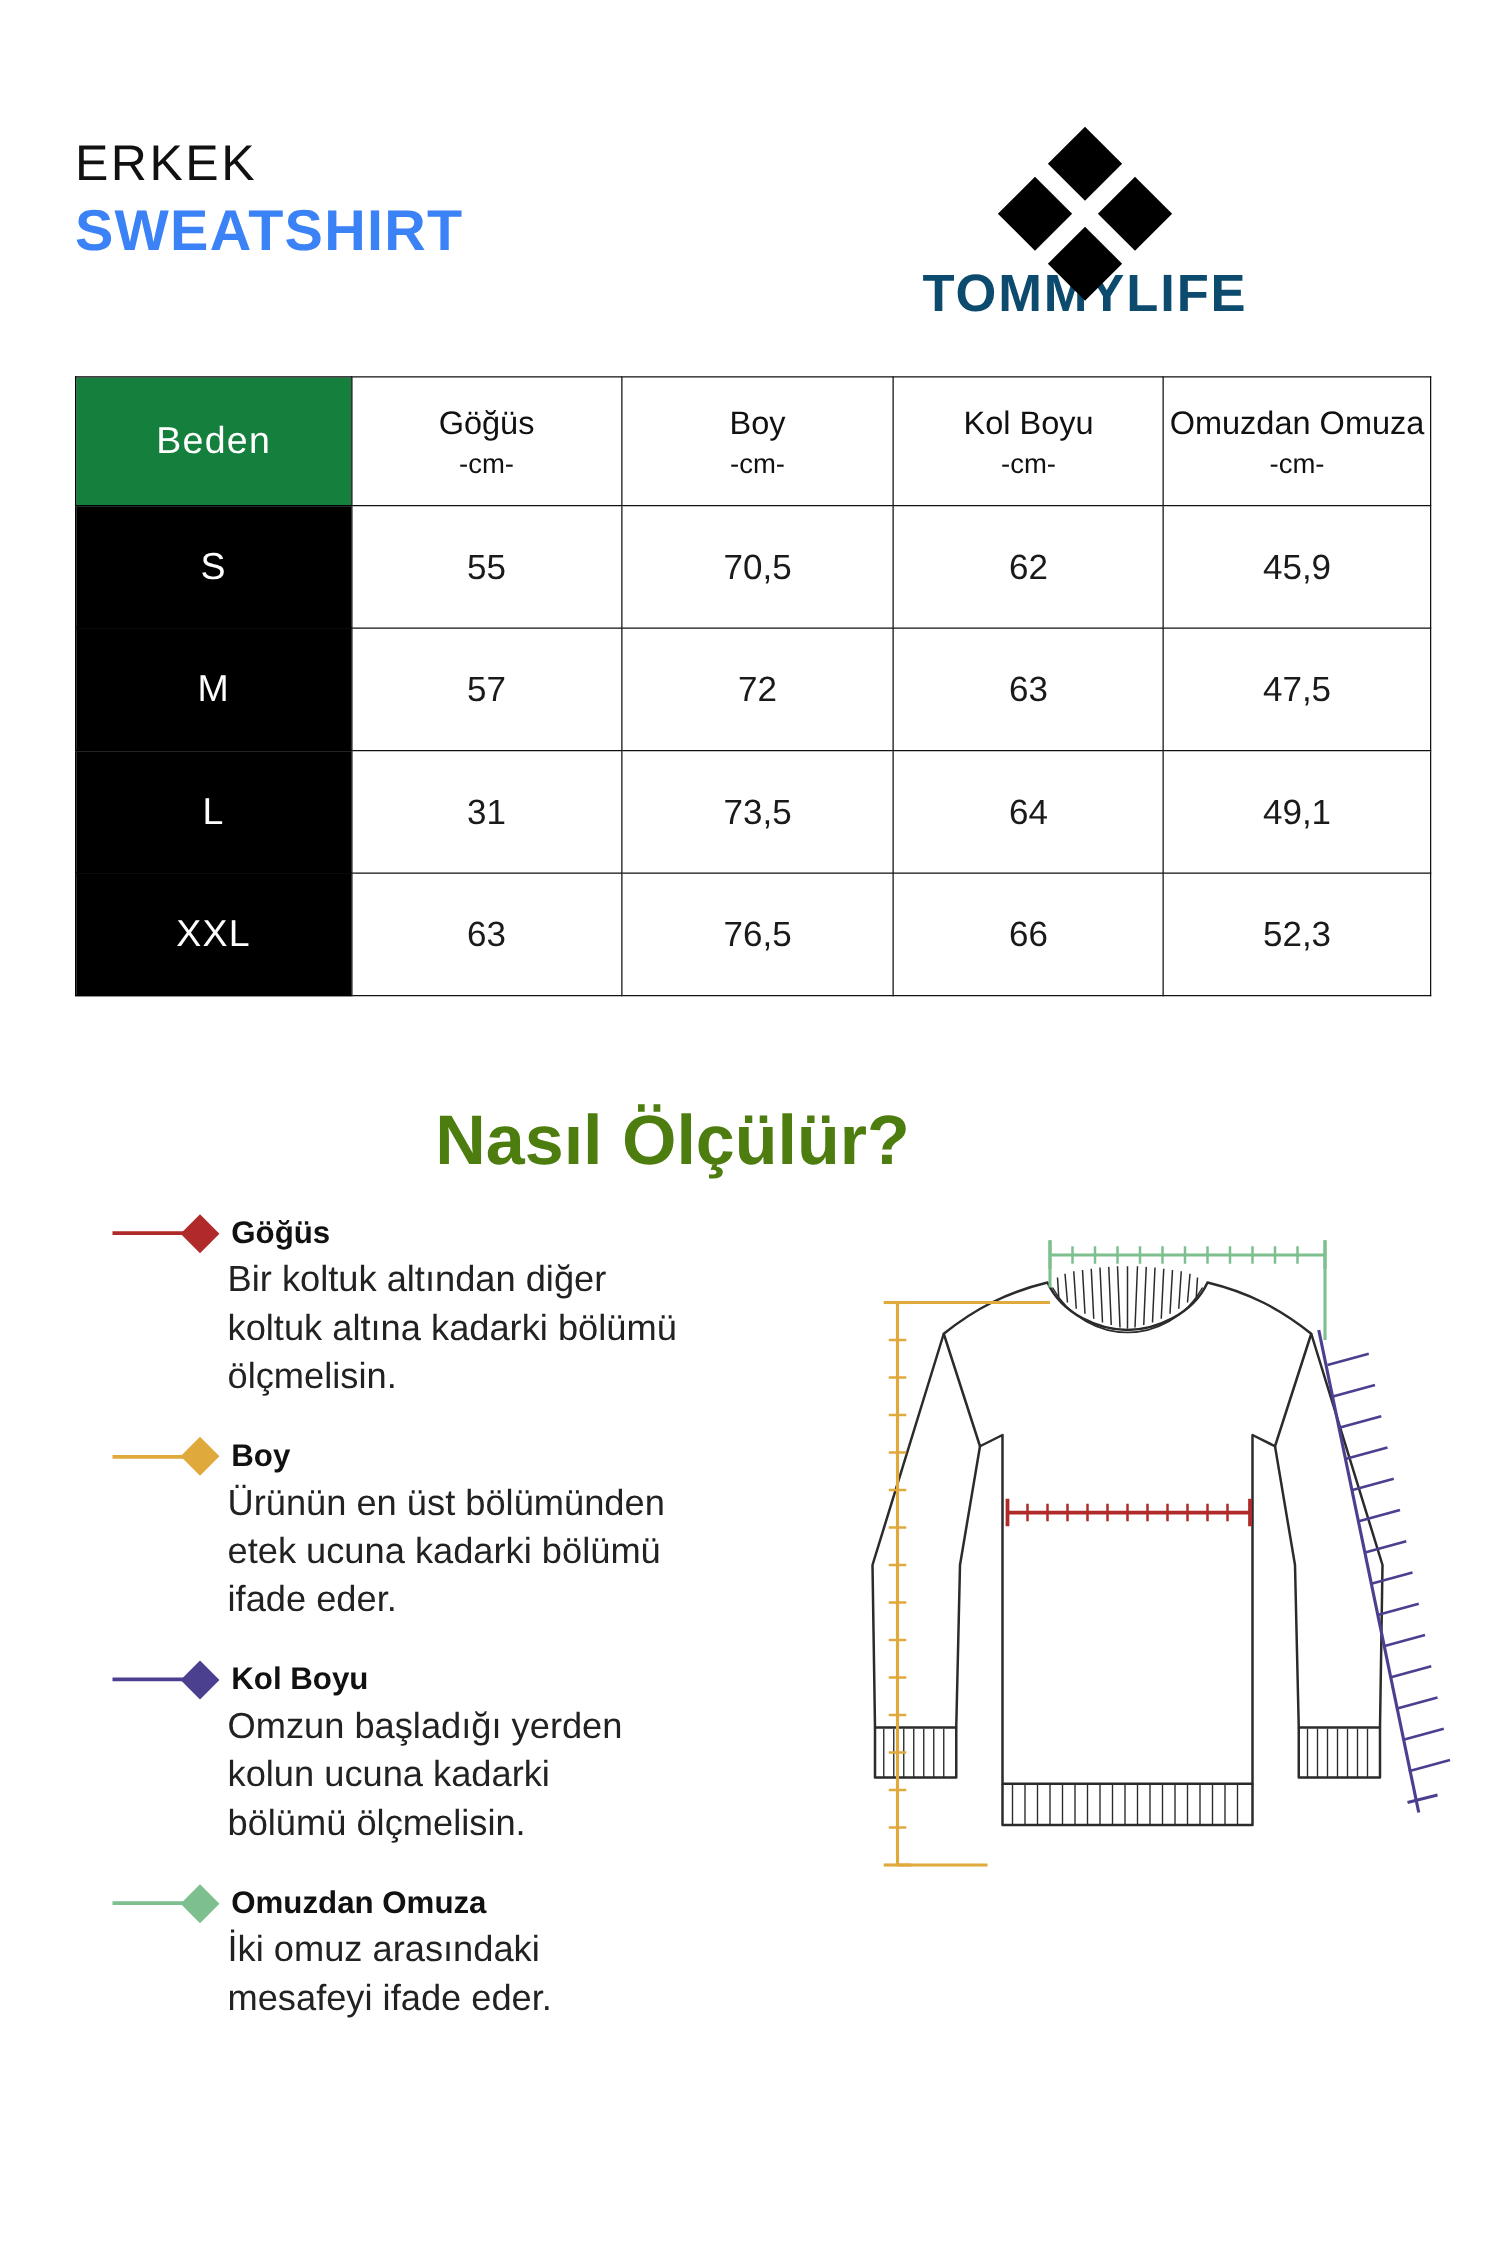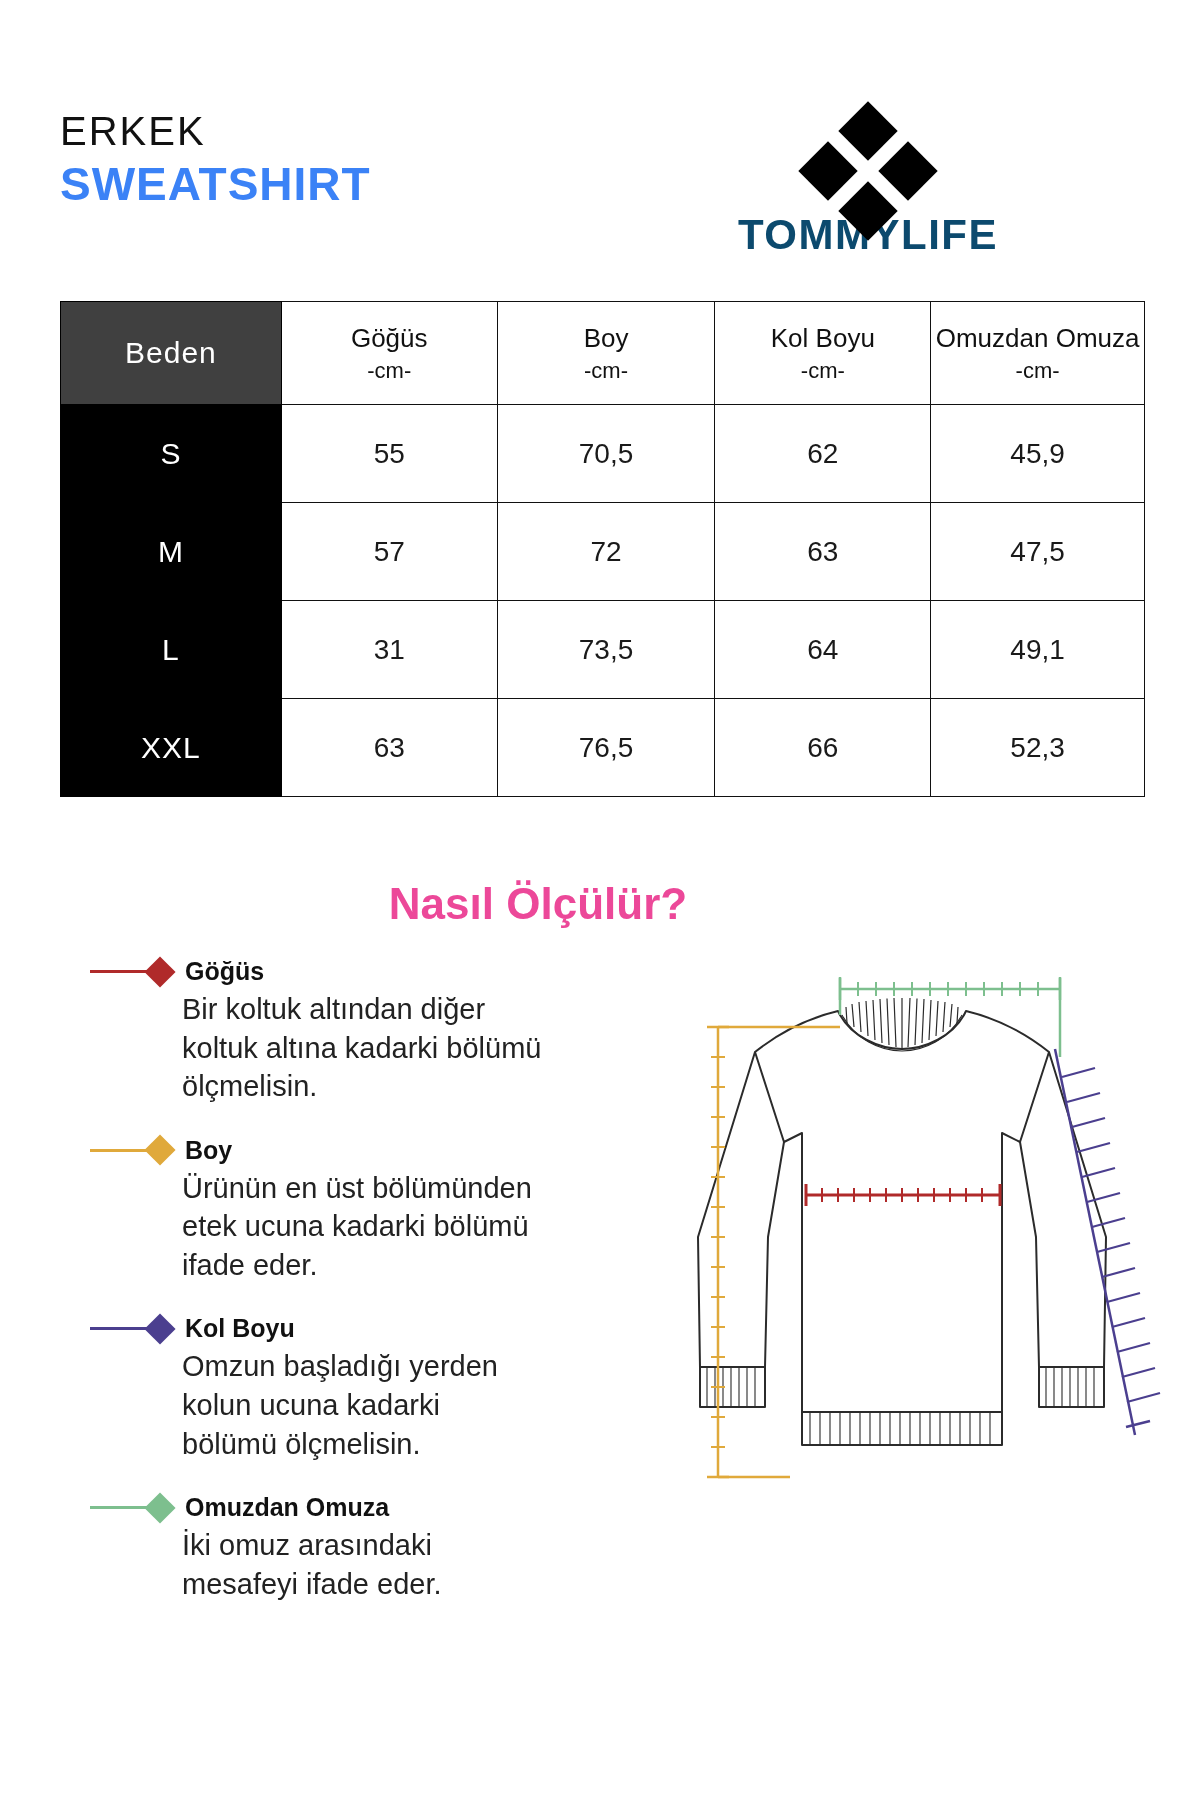--- a/index.html
+++ b/index.html
@@ -87,21 +87,21 @@
     font-family: "Liberation Sans", sans-serif;
     font-weight: 400;
   }
   table.size-table thead th {
     height: 100px;
     font-size: 26px;
     color: #111;
     line-height: 1.25;
   }
   table.size-table thead th.hdr-beden {
-    background: #404040;
+    background: #15803d;
     color: #fff;
     font-size: 30px;
     letter-spacing: 1px;
     border-color: #000;
   }
   table.size-table tbody td {
     height: 95px;
     font-size: 28px;
   }
   table.size-table tbody td.size-cell {
@@ -110,23 +110,23 @@
     font-size: 30px;
     letter-spacing: 1px;
     border-color: #000;
   }
   .unit { font-size: 22px; display: block; margin-top: 2px;}
 
   
   .how-title {
     text-align: center;
     font-family: "Liberation Sans", sans-serif;
-    font-size: 44px;
+    font-size: 56px;
     font-weight: 700;
-    color: #ec4899;
+    color: #4d7c0f;
     margin-top: 82px;
     margin-bottom: 10px;
   }
 
   .how-body {
     display: flex;
     margin-top: 28px;
   }
   .legend {
     width: 500px;

